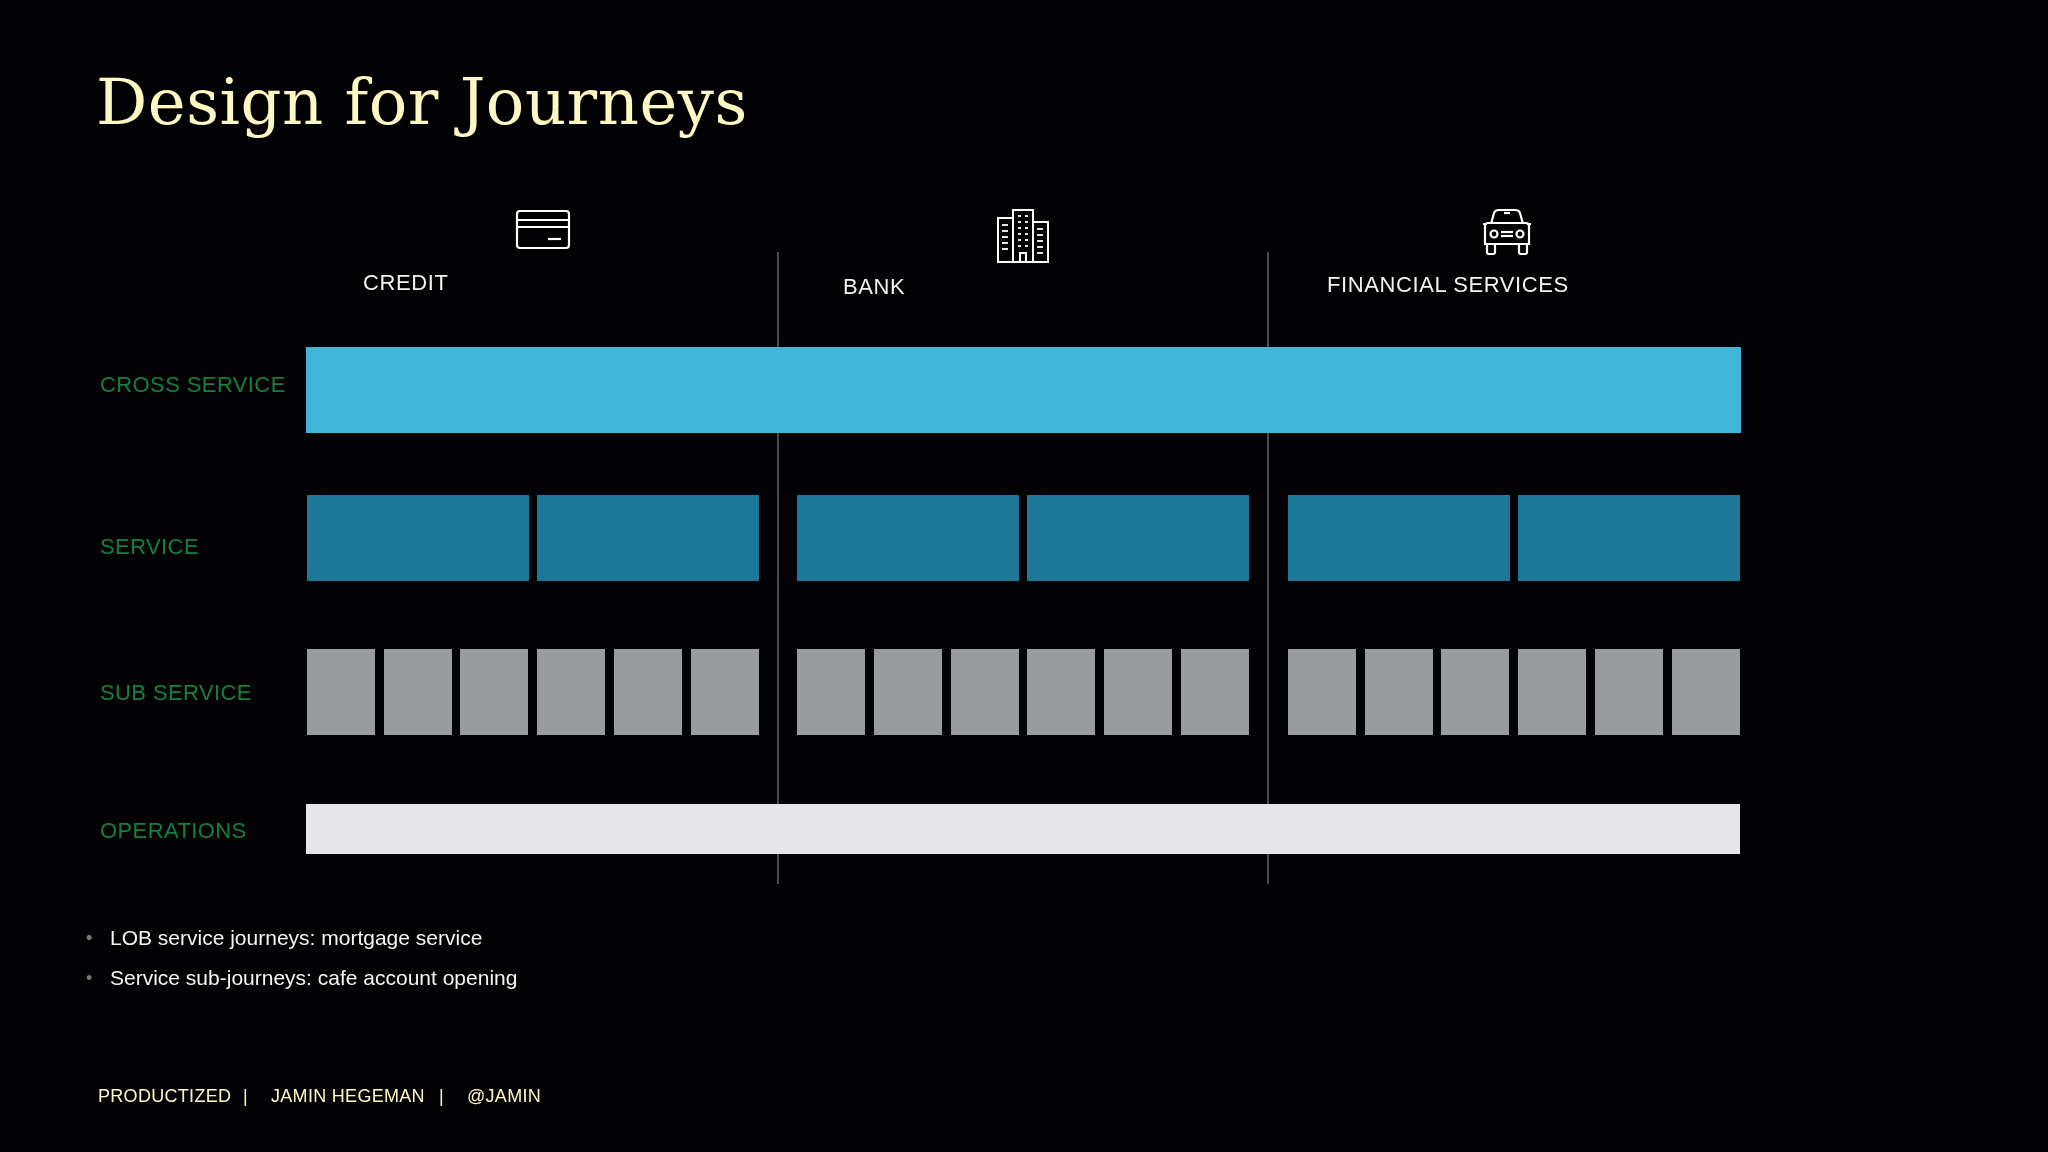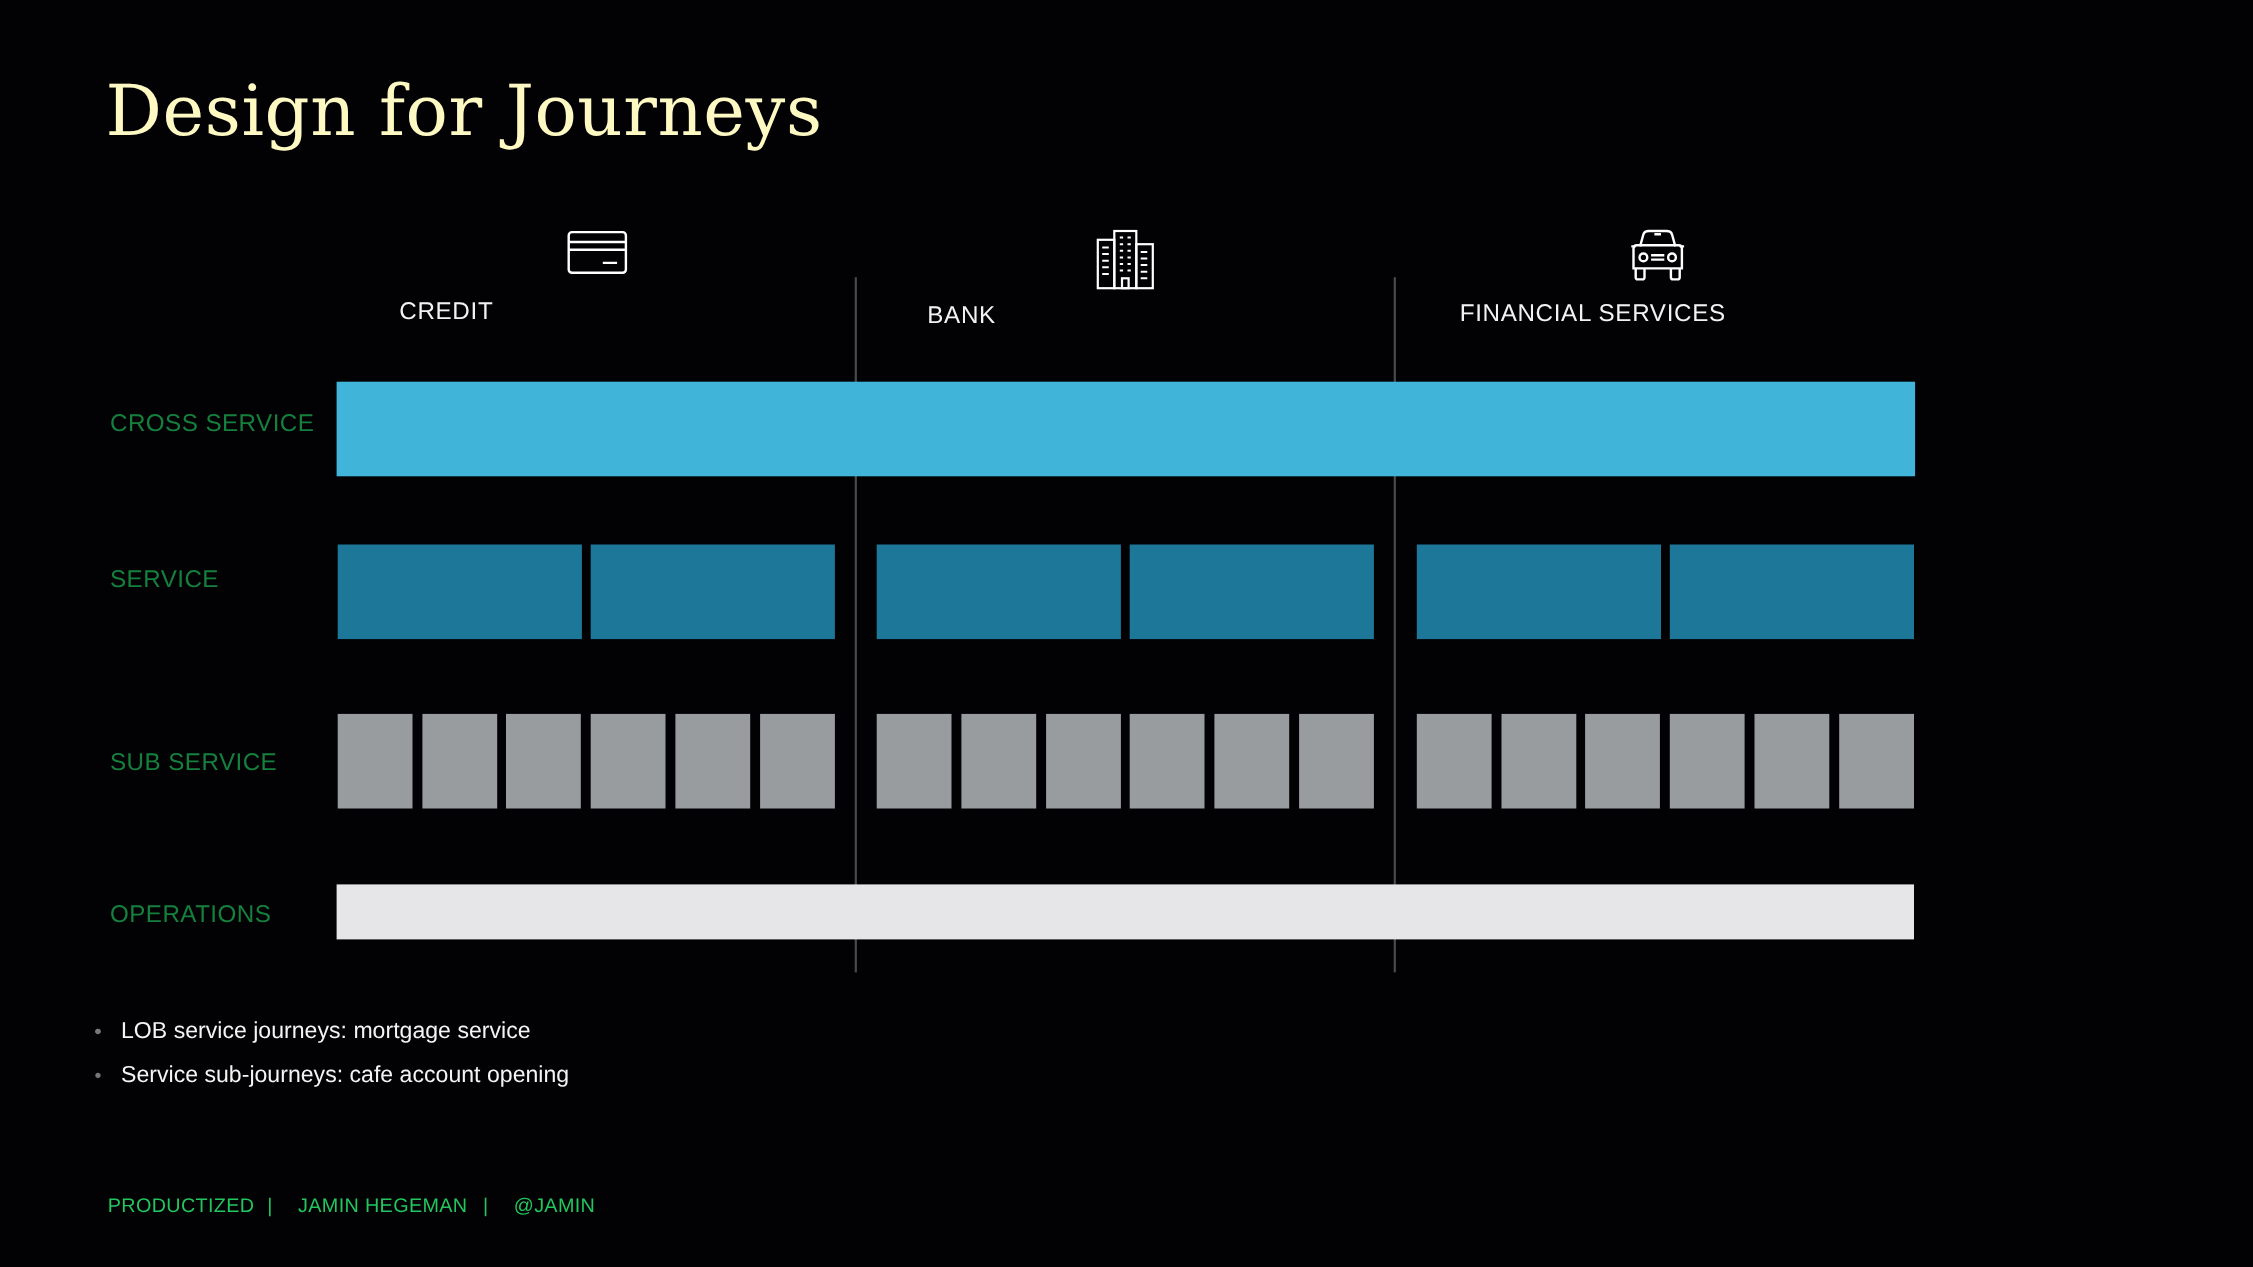--- a/index.html
+++ b/index.html
@@ -13,21 +13,21 @@
   .col-label { display: block; margin-top: 18px; font-size: 22px; letter-spacing: 0.6px; color: #f2f2f2; }
   .divider { position: absolute; width: 2px; background: #4a4a4c; top: 252px; height: 632px; }
   .row-label { position: absolute; left: 100px; font-size: 22px; letter-spacing: 0.4px; color: #15803d; }
   .bar-cross { position: absolute; left: 306px; top: 347px; width: 1435px; height: 86px; background: #41b4d9; }
   .svc { position: absolute; top: 495px; height: 86px; width: 222px; background: #1d7799; }
   .sub { position: absolute; top: 649px; height: 86px; width: 68px; background: #999c9f; }
   .bar-ops { position: absolute; left: 306px; top: 804px; width: 1434px; height: 50px; background: #e6e6e8; }
   .bullets { position: absolute; left: 84px; top: 918px; margin: 0; padding: 0; list-style: none; }
   .bullets li { position: relative; padding-left: 26px; font-size: 21px; line-height: 40px; color: #f4f4f4; }
   .bullets li .dot { position: absolute; left: 2px; top: 0; color: #777; font-size: 18px; }
-  .footer { position: absolute; top: 1086px; font-size: 18px; color: #22c55e; letter-spacing: 0.3px; }
+  .footer { position: absolute; top: 1086px; font-size: 18px; color: #fef9c3; letter-spacing: 0.3px; }
   .page-num { position: absolute; left: 1984px; top: 1152px; font-size: 14px; color: #5eead4; }
 </style>
 </head>
 <body>
 
 <h1 class="abs title" style="margin:0;font-weight:normal;">Design for Journeys</h1>
 
 <div class="col-head" style="left:363px;">
   <span>
     <svg width="56" height="44" viewBox="0 0 56 44" fill="none" stroke="#ffffff" stroke-width="2.2">
@@ -91,21 +91,21 @@
       <path d="M40 36 L40 44 Q40 46 42 46 L46 46 Q48 46 48 44 L48 36"></path>
     </svg>
   </span>
   <span class="col-label" style="margin-top:16px;">FINANCIAL SERVICES</span>
 </div>
 
 <div class="divider" style="left:777px;"></div>
 <div class="divider" style="left:1267px;"></div>
 
 <div class="row-label" style="top:372px;">CROSS SERVICE</div>
-<div class="row-label" style="top:514px;">SERVICE</div>
+<div class="row-label" style="top:534px;">SERVICE</div>
 <div class="row-label" style="top:680px;">SUB SERVICE</div>
 <div class="row-label" style="top:818px;">OPERATIONS</div>
 
 <div class="bar-cross"></div>
 
 <div class="svc" style="left:307px;"></div>
 <div class="svc" style="left:537px;"></div>
 <div class="svc" style="left:797px;"></div>
 <div class="svc" style="left:1027px;"></div>
 <div class="svc" style="left:1288px;"></div>

